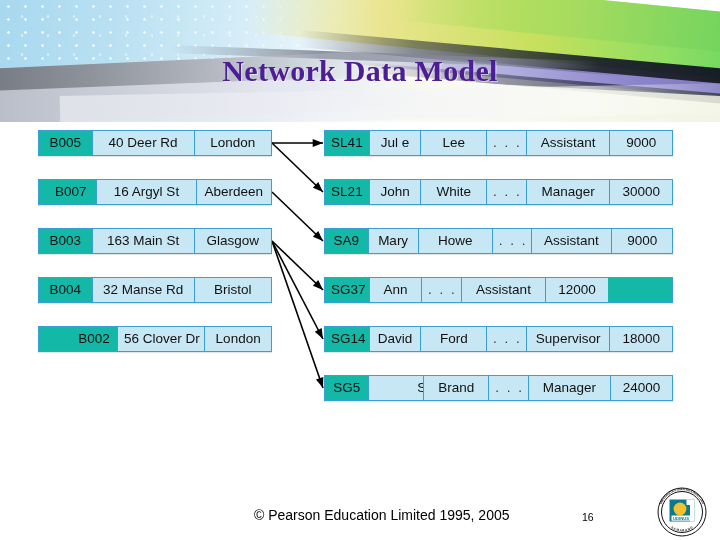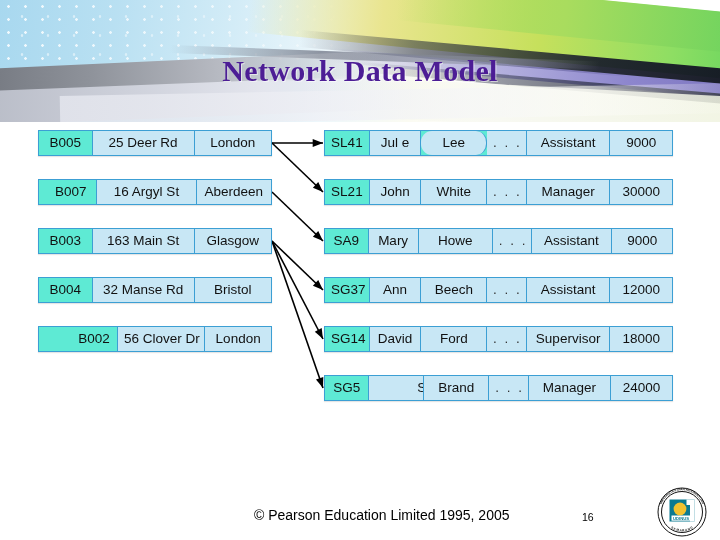--- a/index.html
+++ b/index.html
@@ -118,21 +118,21 @@
   #connector-layer {
     position: absolute;
     left: 0; top: 0;
     width: 720px; height: 360px;
     z-index: 1;
   }
   .record-row {
     position: absolute;
     display: flex;
     border: 1px solid #3c9fd4;
-    background: #5eead4;
+    background: #14b8a6;
     box-sizing: border-box;
     z-index: 2;
     box-shadow: 0 1px 1px rgba(0,0,0,.10);
   }
   .cell {
     box-sizing: border-box;
     border-right: 1px solid #3c9fd4;
     padding: 0 6px;
     font-size: 13.5px;
     color: #111111;
@@ -197,21 +197,21 @@
       <polygon points="323,168 312.8916117207395,163.66174154807388 318.261036905522,158.07315615166755" fill="#000000"></polygon>
       <line x1="272" y1="119" x2="323" y2="217" stroke="#000000" stroke-width="1.6"></line>
       <polygon points="323,217 314.8100966606438,209.6566027417821 321.68490734062806,206.0788951430148" fill="#000000"></polygon>
       <line x1="272" y1="119" x2="323" y2="266" stroke="#000000" stroke-width="1.6"></line>
       <polygon points="323,266 315.9646767393987,257.54398281583804 323.28657178348556,255.00373351482833" fill="#000000"></polygon>
     </svg>
 
   <div id="branch-records">
       <div class="record-row" id="branch-B005" style="left: 38px; top: 8px; width: 234px; height: 26px;">
         <div class="cell" style="width: 54px;">B005</div>
-        <div class="cell alt" style="width: 103px;">25 Deer Rd</div>
+        <div class="cell alt" style="width: 103px;">40 Deer Rd</div>
         <div class="cell alt" style="width: 77px;">London</div>
       </div>
       <div class="record-row" id="branch-B007" style="left: 38px; top: 57px; width: 234px; height: 26px; padding-left: 6px;">
         <div class="cell" style="width: 54px;">B007</div>
         <div class="cell alt" style="width: 103px;">16 Argyl  St</div>
         <div class="cell alt" style="width: 77px;">Aberdeen</div>
       </div>
       <div class="record-row" id="branch-B003" style="left: 38px; top: 106px; width: 234px; height: 26px;">
         <div class="cell" style="width: 54px;">B003</div>
         <div class="cell alt" style="width: 103px;">163 Main St</div>
@@ -225,21 +225,21 @@
       <div class="record-row" id="branch-B002" style="left: 38px; top: 204px; width: 234px; height: 26px; padding-left: 32px;">
         <div class="cell" style="width: 54px;">B002</div>
         <div class="cell alt" style="width: 103px;">56 Clover Dr</div>
         <div class="cell alt" style="width: 77px;">London</div>
       </div>
     </div>
   <div id="staff-records">
       <div class="record-row" id="staff-SL41" style="left: 324px; top: 8px; width: 349px; height: 26px;">
         <div class="cell" style="width: 45px;">SL41</div>
         <div class="cell alt" style="width: 52px;">Jul e</div>
-        <div class="cell alt" style="width: 66px; border-radius: 11px;">Lee</div>
+        <div class="cell alt" style="width: 66px;">Lee</div>
         <div class="cell alt dots-cell" style="width: 40px;">. . .</div>
         <div class="cell alt" style="width: 84px;">Assistant</div>
         <div class="cell alt" style="width: 62px;">9000</div>
       </div>
       <div class="record-row" id="staff-SL21" style="left: 324px; top: 57px; width: 349px; height: 26px;">
         <div class="cell" style="width: 45px;">SL21</div>
         <div class="cell alt" style="width: 52px;">John</div>
         <div class="cell alt" style="width: 66px;">White</div>
         <div class="cell alt dots-cell" style="width: 40px;">. . .</div>
         <div class="cell alt" style="width: 84px;">Manager</div>
@@ -249,21 +249,20 @@
         <div class="cell" style="width: 45px;">SA9</div>
         <div class="cell alt" style="width: 52px;">Mary</div>
         <div class="cell alt" style="width: 77px;">Howe</div>
         <div class="cell alt dots-cell" style="width: 40px;">. . .</div>
         <div class="cell alt" style="width: 84px;">Assistant</div>
         <div class="cell alt" style="width: 62px;">9000</div>
       </div>
       <div class="record-row" id="staff-SG37" style="left: 324px; top: 155px; width: 349px; height: 26px;">
         <div class="cell" style="width: 45px;">SG37</div>
         <div class="cell alt" style="width: 52px;">Ann</div>
-        <div class="cell alt" style="width: 66px;">Beech</div>
         <div class="cell alt dots-cell" style="width: 40px;">. . .</div>
         <div class="cell alt" style="width: 84px;">Assistant</div>
         <div class="cell alt" style="width: 62px;">12000</div>
       </div>
       <div class="record-row" id="staff-SG14" style="left: 324px; top: 204px; width: 349px; height: 26px;">
         <div class="cell" style="width: 45px;">SG14</div>
         <div class="cell alt" style="width: 52px;">David</div>
         <div class="cell alt" style="width: 66px;">Ford</div>
         <div class="cell alt dots-cell" style="width: 40px;">. . .</div>
         <div class="cell alt" style="width: 84px;">Supervisor</div>

